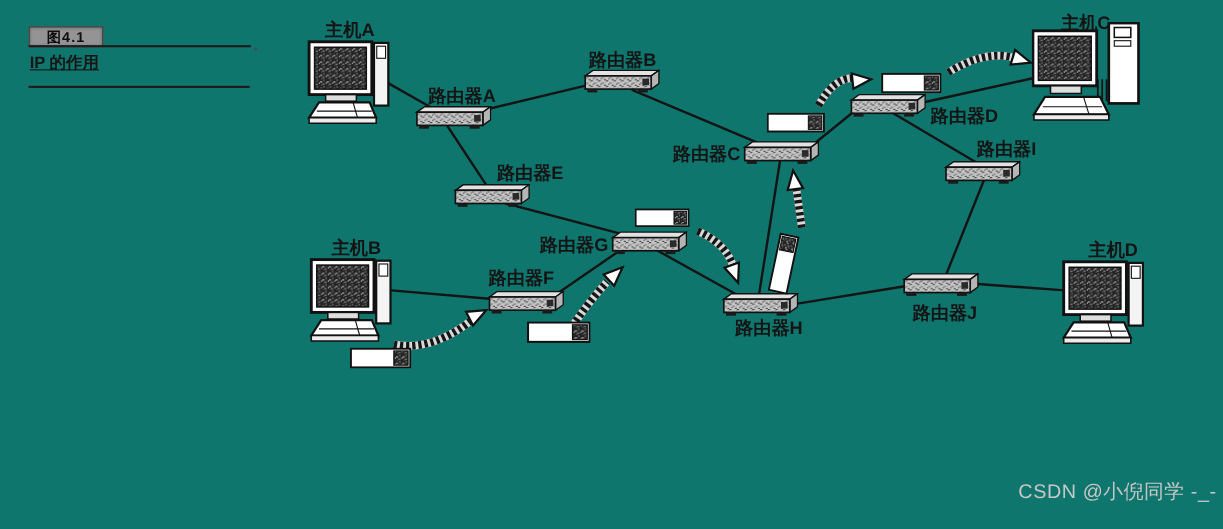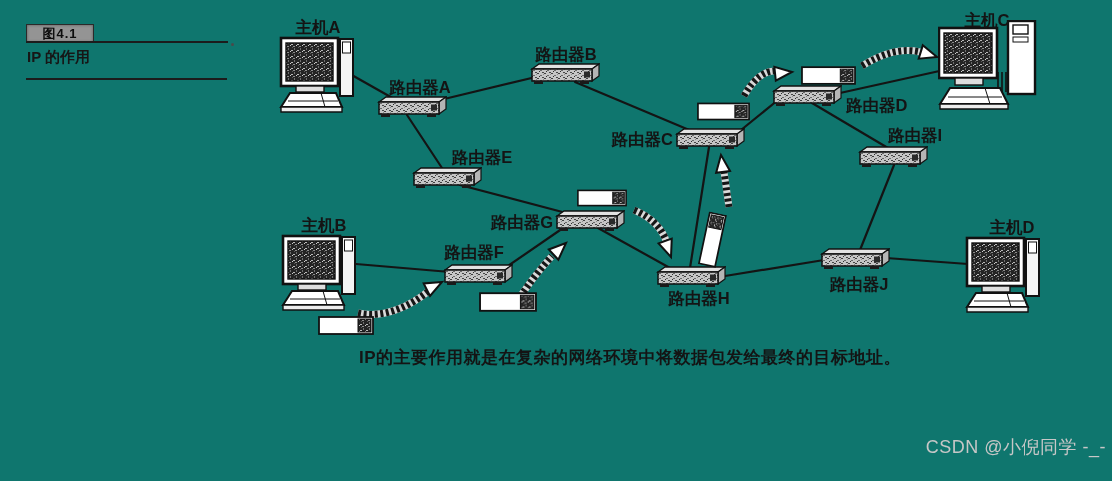--- a/index.html
+++ b/index.html
@@ -3,21 +3,21 @@
 <meta charset="utf-8">
 <style>
   html,body{margin:0;padding:0;background:#ffffff;}
   #page{position:relative;width:1112px;height:481px;background:#0f766e;overflow:hidden;
         font-family:"Liberation Sans",sans-serif;color:#111;}
   .hdr-badge{position:absolute;left:26px;top:24px;width:66px;height:17px;line-height:17px;
              background:#949494;border:1px solid #2a2a2a;color:#0d0d0d;font-weight:700;
              font-size:13px;text-align:center;letter-spacing:1px;
              box-shadow:inset 0 0 3px #5c5c5c;}
   .hdr-line1{position:absolute;left:26px;top:41px;width:202px;height:2px;background:#1c1c1c;}
-  .hdr-title{position:absolute;left:27px;top:48px;font-size:15px;font-weight:700;color:#161616;}
+  .hdr-title{position:absolute;left:27px;top:48px;font-size:15px;font-weight:700;color:#161616;text-decoration:underline;}
   .hdr-line2{position:absolute;left:26px;top:78px;width:201px;height:2px;background:#1c1c1c;}
   .stray-dot{position:absolute;left:231px;top:43px;width:3px;height:3px;border-radius:50%;background:#4a4a4a;}
   .caption{position:absolute;left:270px;top:346px;width:720px;text-align:center;
            font-size:17px;font-weight:700;color:#141414;letter-spacing:0.5px;}
   .watermark{position:absolute;left:850px;top:435px;width:256px;text-align:right;
              font-size:18px;color:#c7c7c7;letter-spacing:0.5px;}
   svg text{font-family:"Liberation Sans",sans-serif;font-weight:700;fill:#141414;}
   svg{position:absolute;left:0;top:0;}
 </style>
 </head>
@@ -213,15 +213,14 @@
       <text x="846" y="111" text-anchor="start">路由器D</text>
       <text x="482" y="163" text-anchor="middle">路由器E</text>
       <text x="474" y="258" text-anchor="middle">路由器F</text>
       <text x="553" y="228" text-anchor="end">路由器G</text>
       <text x="699" y="304" text-anchor="middle">路由器H</text>
       <text x="915" y="141" text-anchor="middle">路由器I</text>
       <text x="859" y="290" text-anchor="middle">路由器J</text>
     </g>
   </svg>
 
-  <div class="caption">IP的主要作用就是在复杂的网络环境中将数据包发给最终的目标地址。</div>
   <div class="watermark">CSDN @小倪同学 -_-</div>
 </div>
 
 </body></html>

